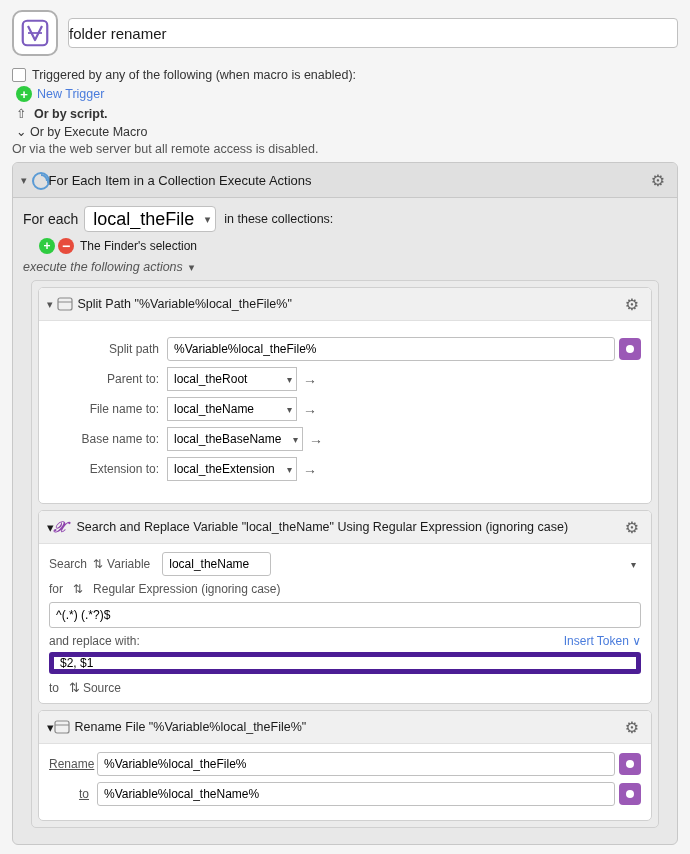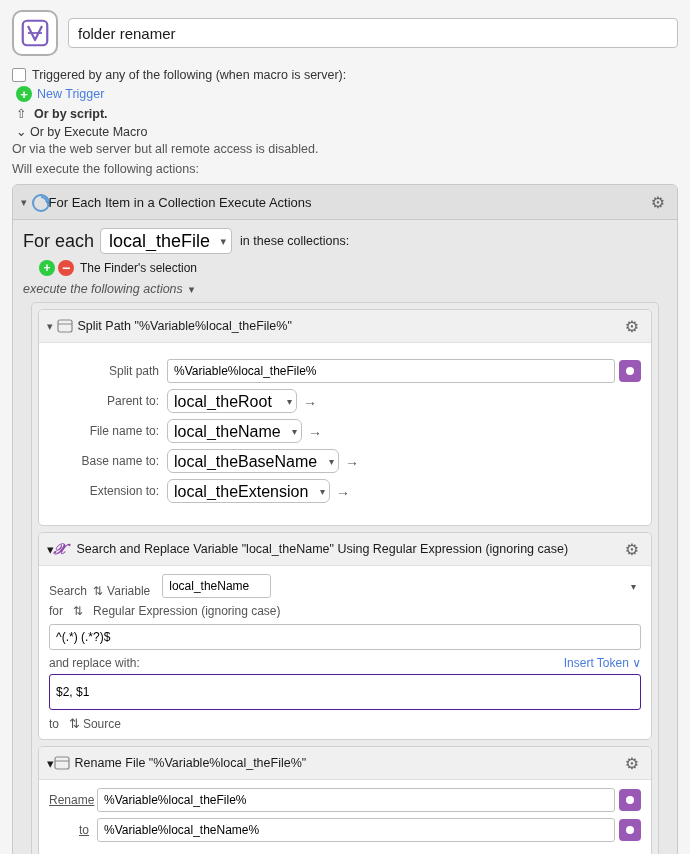--- a/index.html
+++ b/index.html
@@ -36,21 +36,21 @@
     }
     .app-icon svg {
       width: 28px;
       height: 28px;
     }
     .title-input {
       flex: 1;
       height: 30px;
       border: 1px solid #c0c0c0;
       border-radius: 4px;
-      padding: 0 9px;
+      padding: 0 0;
       font-size: 15px;
       background: white;
       color: #1a1a1a;
     }
 
     
     .trigger-section {
       margin-bottom: 6px;
     }
     .trigger-row {
@@ -167,21 +167,21 @@
     .for-each-body {
       padding: 8px 10px;
     }
     .for-each-row {
       display: flex;
       align-items: center;
       margin-bottom: 6px;
     }
     .for-each-row .label {
       margin-right: 6px;
-      font-size: 18px;
+      font-size: 14px;
     }
     .var-dropdown {
       background: white;
       border: 1px solid #c0c0c0;
       border-radius: 4px;
       padding: 2px 20px 2px 8px;
       font-size: 18px;
       appearance: none;
       -webkit-appearance: none;
       cursor: pointer;
@@ -335,23 +335,23 @@
       right: 5px;
       top: 50%;
       transform: translateY(-50%);
       pointer-events: none;
       color: #555;
       font-size: 10px;
     }
     .field-dropdown {
       height: 24px;
       border: 1px solid #c0c0c0;
-      border-radius: 6px;
+      border-radius: 0;
       padding: 0 20px 0 6px;
-      font-size: 16px;
+      font-size: 12px;
       background: white;
       appearance: none;
       -webkit-appearance: none;
       cursor: pointer;
       min-width: 130px;
     }
     .arrow-btn {
       background: none;
       border: none;
       color: #555;
@@ -384,21 +384,21 @@
       font-weight: bold;
       font-size: 15px;
       display: flex;
       align-items: center;
     }
     .search-replace-body {
       padding: 8px 10px;
     }
     .sr-row {
       display: flex;
-      align-items: flex-end;
+      align-items: center;
       margin-bottom: 6px;
     }
     .sr-label {
       font-size: 12px;
       color: #555;
       margin-right: 6px;
       white-space: nowrap;
     }
     .sr-dropdown-wrap {
       position: relative;
@@ -443,22 +443,22 @@
     }
     .insert-token-btn {
       font-size: 12px;
       color: #4a7cdc;
       cursor: pointer;
       display: flex;
       align-items: center;
     }
     .replace-input {
       width: 100%;
-      height: 36px;
-      border: 1px solid #4c1d95;
+      height: 22px;
+      border: 5px solid #4c1d95;
       border-radius: 3px;
       padding: 0 6px;
       font-size: 12px;
       background: white;
       margin-bottom: 6px;
     }
     .to-source-row {
       display: flex;
       align-items: center;
     }
@@ -545,36 +545,35 @@
         <path d="M8 8 L16 24 L24 8" fill="none" stroke="#7c5cbf" stroke-width="2.5" stroke-linejoin="round"></path>
         <path d="M8 16 L24 16" fill="none" stroke="#7c5cbf" stroke-width="2"></path>
       </svg>
     </div>
     <input type="text" class="title-input" value="folder renamer" style="">
   </div>
 
   <div class="trigger-section">
     <div class="trigger-row">
       <div class="checkbox"></div>
-      <span class="trigger-label">Triggered by any of the following (when macro is server):</span>
+      <span class="trigger-label">Triggered by any of the following (when macro is enabled):</span>
     </div>
     <div class="new-trigger-row">
       <span class="green-plus">+</span>
       <span class="new-trigger-link">New Trigger</span>
     </div>
     <div class="script-row">
       <span class="arrow">⇧ </span>
       <span class="bold-text">Or by script.</span>
     </div>
     <div class="or-execute-row">
       <span>⌄ </span>
       <span>Or by Execute Macro</span>
     </div>
     <div class="web-server-row">Or via the web server but all remote access is disabled.</div>
-    <div class="will-execute-row">Will execute the following actions:</div>
   </div>
 
   <div class="action-outer">
     <div class="for-each-header">
       <span class="expand-arrow">▾</span>
 
       <span class="loops-icon">
         <svg viewBox="0 0 20 20" xmlns="http://www.w3.org/2000/svg" width="20" height="20">
           <circle cx="10" cy="10" r="8" fill="none" stroke="#5b9bd5" stroke-width="2"></circle>
           <path d="M10 4 A6 6 0 0 1 16 10" fill="none" stroke="#5b9bd5" stroke-width="2"></path>

